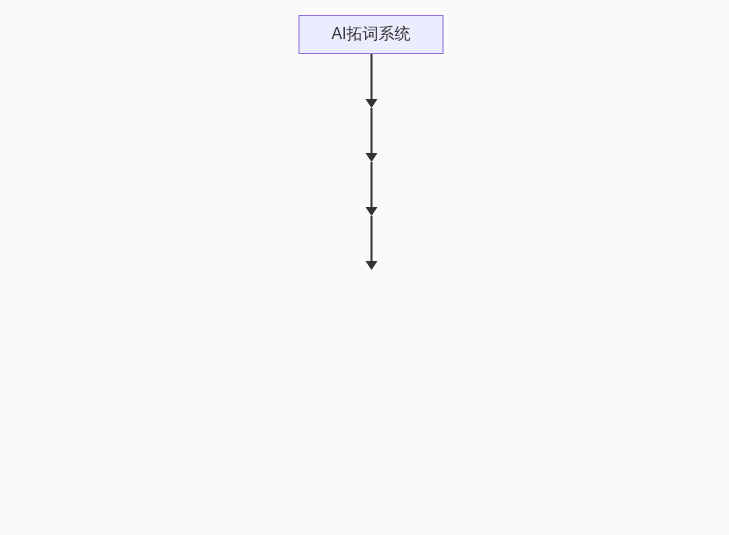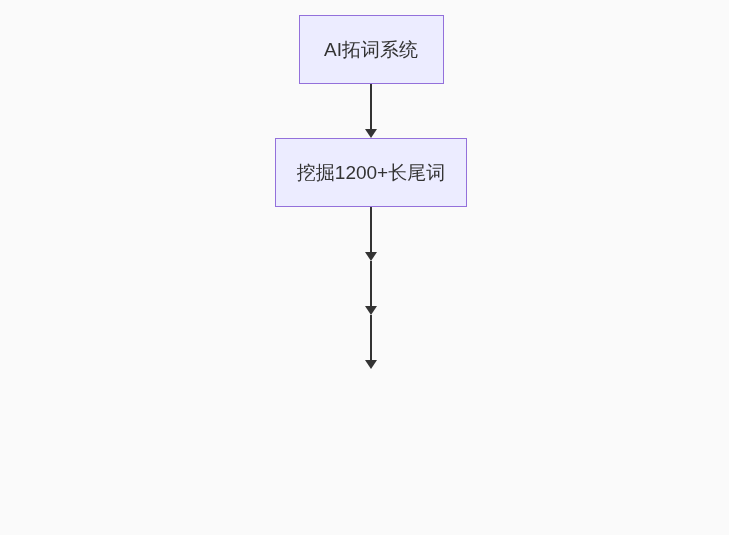--- a/index.html
+++ b/index.html
@@ -20,28 +20,28 @@
     position: absolute;
     left: 371px;
     top: 15px;
     transform: translateX(-50%);
     display: flex;
     flex-direction: column;
     align-items: center;
   }
   .flow-node {
     box-sizing: border-box;
-    height: 69px;
+    height: 39px;
     display: flex;
     align-items: center;
     justify-content: center;
     background: var(--node-fill, #ECECFF);
     border: 1px solid var(--node-border, #9370DB);
     color: var(--text-color, #333333);
-    font-size: 19px;
+    font-size: 16px;
     white-space: nowrap;
     padding: 0 15px;
   }
   .flow-node.w1 { min-width: 145px; }
   .flow-node.w2 { min-width: 192px; }
   .flow-node.w3 { min-width: 220px; }
   .flow-node.w4 { min-width: 212px; }
   .flow-node.w5 { min-width: 234px; }
   .flow-arrow {
     height: 54px;
@@ -69,21 +69,20 @@
 <div class="canvas">
   <div class="flow-column">
 
     <div class="flow-node w1">AI拓词系统</div>
 
     <div class="flow-arrow">
       <div class="shaft"></div>
       <div class="head"></div>
     </div>
 
-    <div class="flow-node w2">挖掘1200+长尾词</div>
 
     <div class="flow-arrow">
       <div class="shaft"></div>
       <div class="head"></div>
     </div>
 
 
     <div class="flow-arrow">
       <div class="shaft"></div>
       <div class="head"></div>

